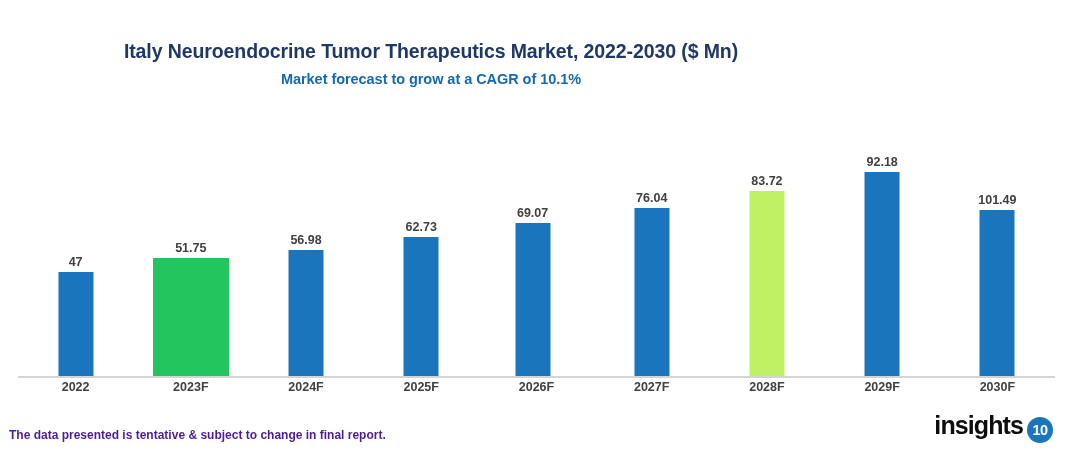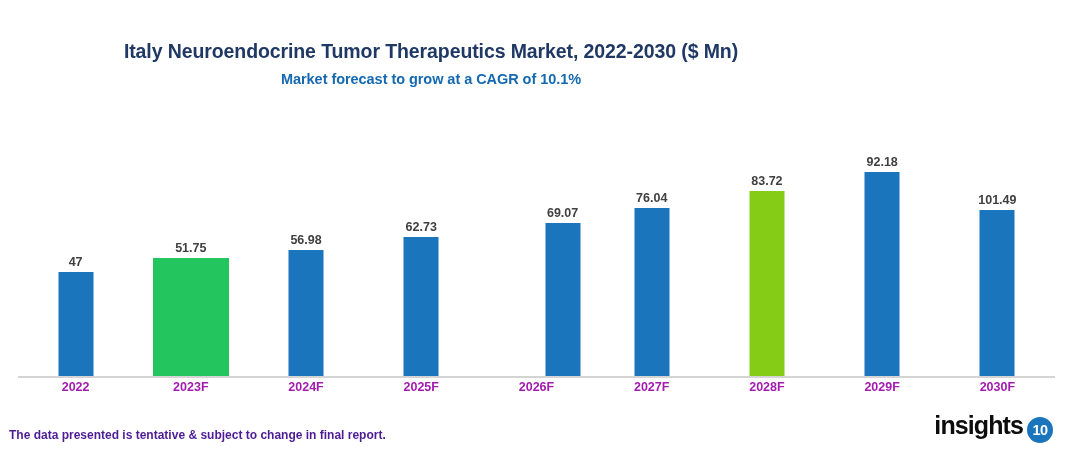--- a/index.html
+++ b/index.html
@@ -98,21 +98,21 @@
     width: 1037px;
     height: 20px;
   }
   .tick-label {
     position: absolute;
     top: 0;
     width: 115.2px;
     text-align: center;
     font-size: 12.5px;
     font-weight: bold;
-    color: #a21caf;
+    color: #404040;
     white-space: nowrap;
   }
 
   
   #disclaimer {
     position: absolute;
     left: 9px;
     top: 428px;
     font-size: 12px;
     font-weight: bold;
@@ -175,32 +175,32 @@
       <div class="bar-slot" style="left: 230.444px;">
         <div class="bar-inner" style="height: 126.884px; background: rgb(27, 117, 188);">
           <div class="bar-value">56.98</div>
         </div>
       </div>
       <div class="bar-slot" style="left: 345.667px;">
         <div class="bar-inner" style="height: 139.688px; background: rgb(27, 117, 188);">
           <div class="bar-value">62.73</div>
         </div>
       </div>
-      <div class="bar-slot" style="left: 487px;">
+      <div class="bar-slot" style="left: 457px;">
         <div class="bar-inner" style="height: 153.806px; background: rgb(27, 117, 188);">
           <div class="bar-value">69.07</div>
         </div>
       </div>
       <div class="bar-slot" style="left: 576.111px;">
         <div class="bar-inner" style="height: 169.327px; background: rgb(27, 117, 188);">
           <div class="bar-value">76.04</div>
         </div>
       </div>
       <div class="bar-slot" style="left: 691.333px;">
-        <div class="bar-inner" style="height: 186.429px; background: #84cc16;">
+        <div class="bar-inner" style="height: 186.429px; background: #bef264;">
           <div class="bar-value">83.72</div>
         </div>
       </div>
       <div class="bar-slot" style="left: 806.556px;">
         <div class="bar-inner" style="height: 205.268px; background: rgb(27, 117, 188);">
           <div class="bar-value">92.18</div>
         </div>
       </div>
       <div class="bar-slot" style="left: 921.778px;">
         <div class="bar-inner" style="height: 167px; background: rgb(27, 117, 188);">

